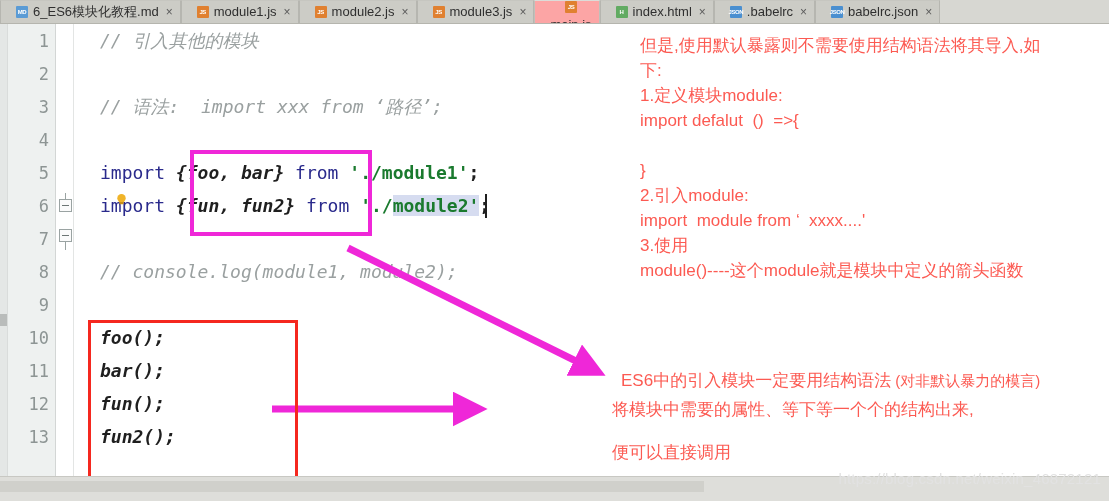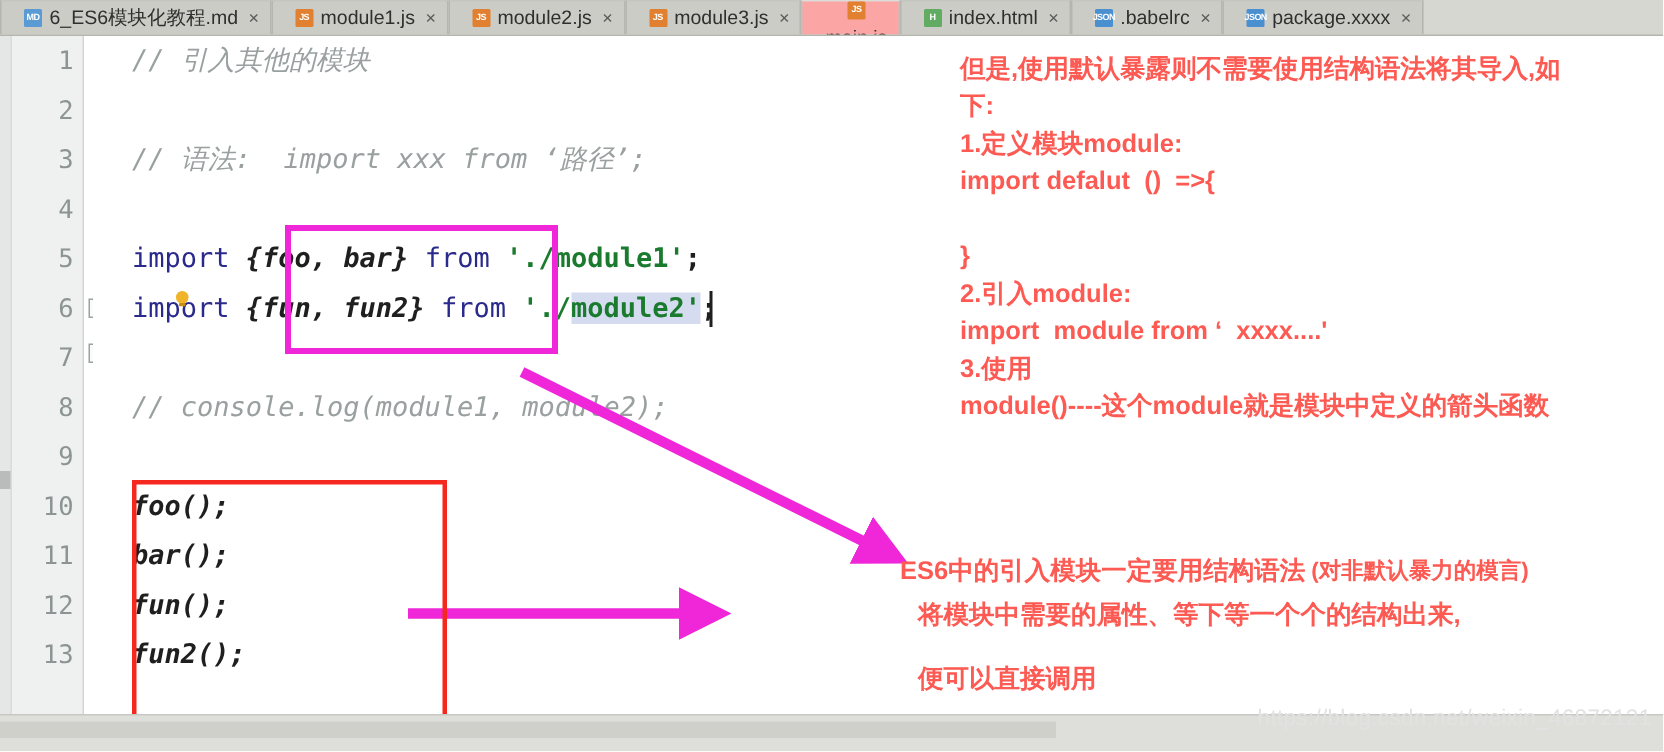--- a/index.html
+++ b/index.html
@@ -121,21 +121,21 @@
     position: absolute;
     left: 56px; top: 0;
     width: 18px;
     height: 452px;
     background: #ffffff;
     border-right: 1px solid #e3e5e4;
     box-sizing: border-box;
   }
   .code-area {
     position: absolute;
-    left: 62px; top: 0;
+    left: 74px; top: 0;
     right: 0; height: 466px;
     background: #ffffff;
   }
   .line {
     position: absolute;
     left: 0;
     height: 33px;
     width: 100%;
     display: flex;
     align-items: center;
@@ -230,21 +230,20 @@
   }
 
   
   .ann {
     position: absolute;
     color: #fc5a52;
     font-family: "Liberation Sans", sans-serif;
     font-size: 17px;
     line-height: 25px;
     white-space: pre;
-    font-weight: bold;
   }
   .ann-sm {
     font-size: 15px;
     line-height: 25px;
   }
 
   
   .hscroll {
     position: absolute;
     left: 0; top: 476px;
@@ -320,21 +319,21 @@
     </div>
 
     <div class="tab">
       <span class="tab-icon icon-json">JSON</span>
       <span class="tab-label">.babelrc</span>
       <span class="tab-close">×</span>
     </div>
 
     <div class="tab">
       <span class="tab-icon icon-json">JSON</span>
-      <span class="tab-label">package.xxxx</span>
+      <span class="tab-label">babelrc.json</span>
       <span class="tab-close">×</span>
     </div>
 
   </div>
 
   <div class="editor">
 
     <div class="cur-line-hl" style="top:165px"></div>
 
     <div class="gutter">
@@ -430,21 +429,21 @@
   <div class="ann" style="left:640px; top:33px">但是,使用默认暴露则不需要使用结构语法将其导入,如</div>
   <div class="ann" style="left:640px; top:58px">下:</div>
   <div class="ann" style="left:640px; top:83px">1.定义模块module:</div>
   <div class="ann" style="left:640px; top:108px">import defalut  ()  =&gt;{</div>
   <div class="ann" style="left:640px; top:158px">}</div>
   <div class="ann" style="left:640px; top:183px">2.引入module:</div>
   <div class="ann" style="left:640px; top:208px">import  module from ‘  xxxx....'</div>
   <div class="ann" style="left:640px; top:233px">3.使用</div>
   <div class="ann" style="left:640px; top:258px">module()----这个module就是模块中定义的箭头函数</div>
 
-  <div style="position:absolute; left:600px; top:368px; display:flex; align-items:center; gap:4px">
+  <div style="position:absolute; left:621px; top:368px; display:flex; align-items:center; gap:4px">
     <span class="ann" style="position:static">ES6中的引入模块一定要用结构语法</span>
     <span class="ann ann-sm" style="position:static">(对非默认暴力的模言)</span>
   </div>
 
   <div class="ann" style="left:612px; top:397px">将模块中需要的属性、等下等一个个的结构出来,</div>
   <div class="ann" style="left:612px; top:440px">便可以直接调用</div>
 
   <div class="hscroll">
     <div class="hscroll-thumb"></div>
   </div>

